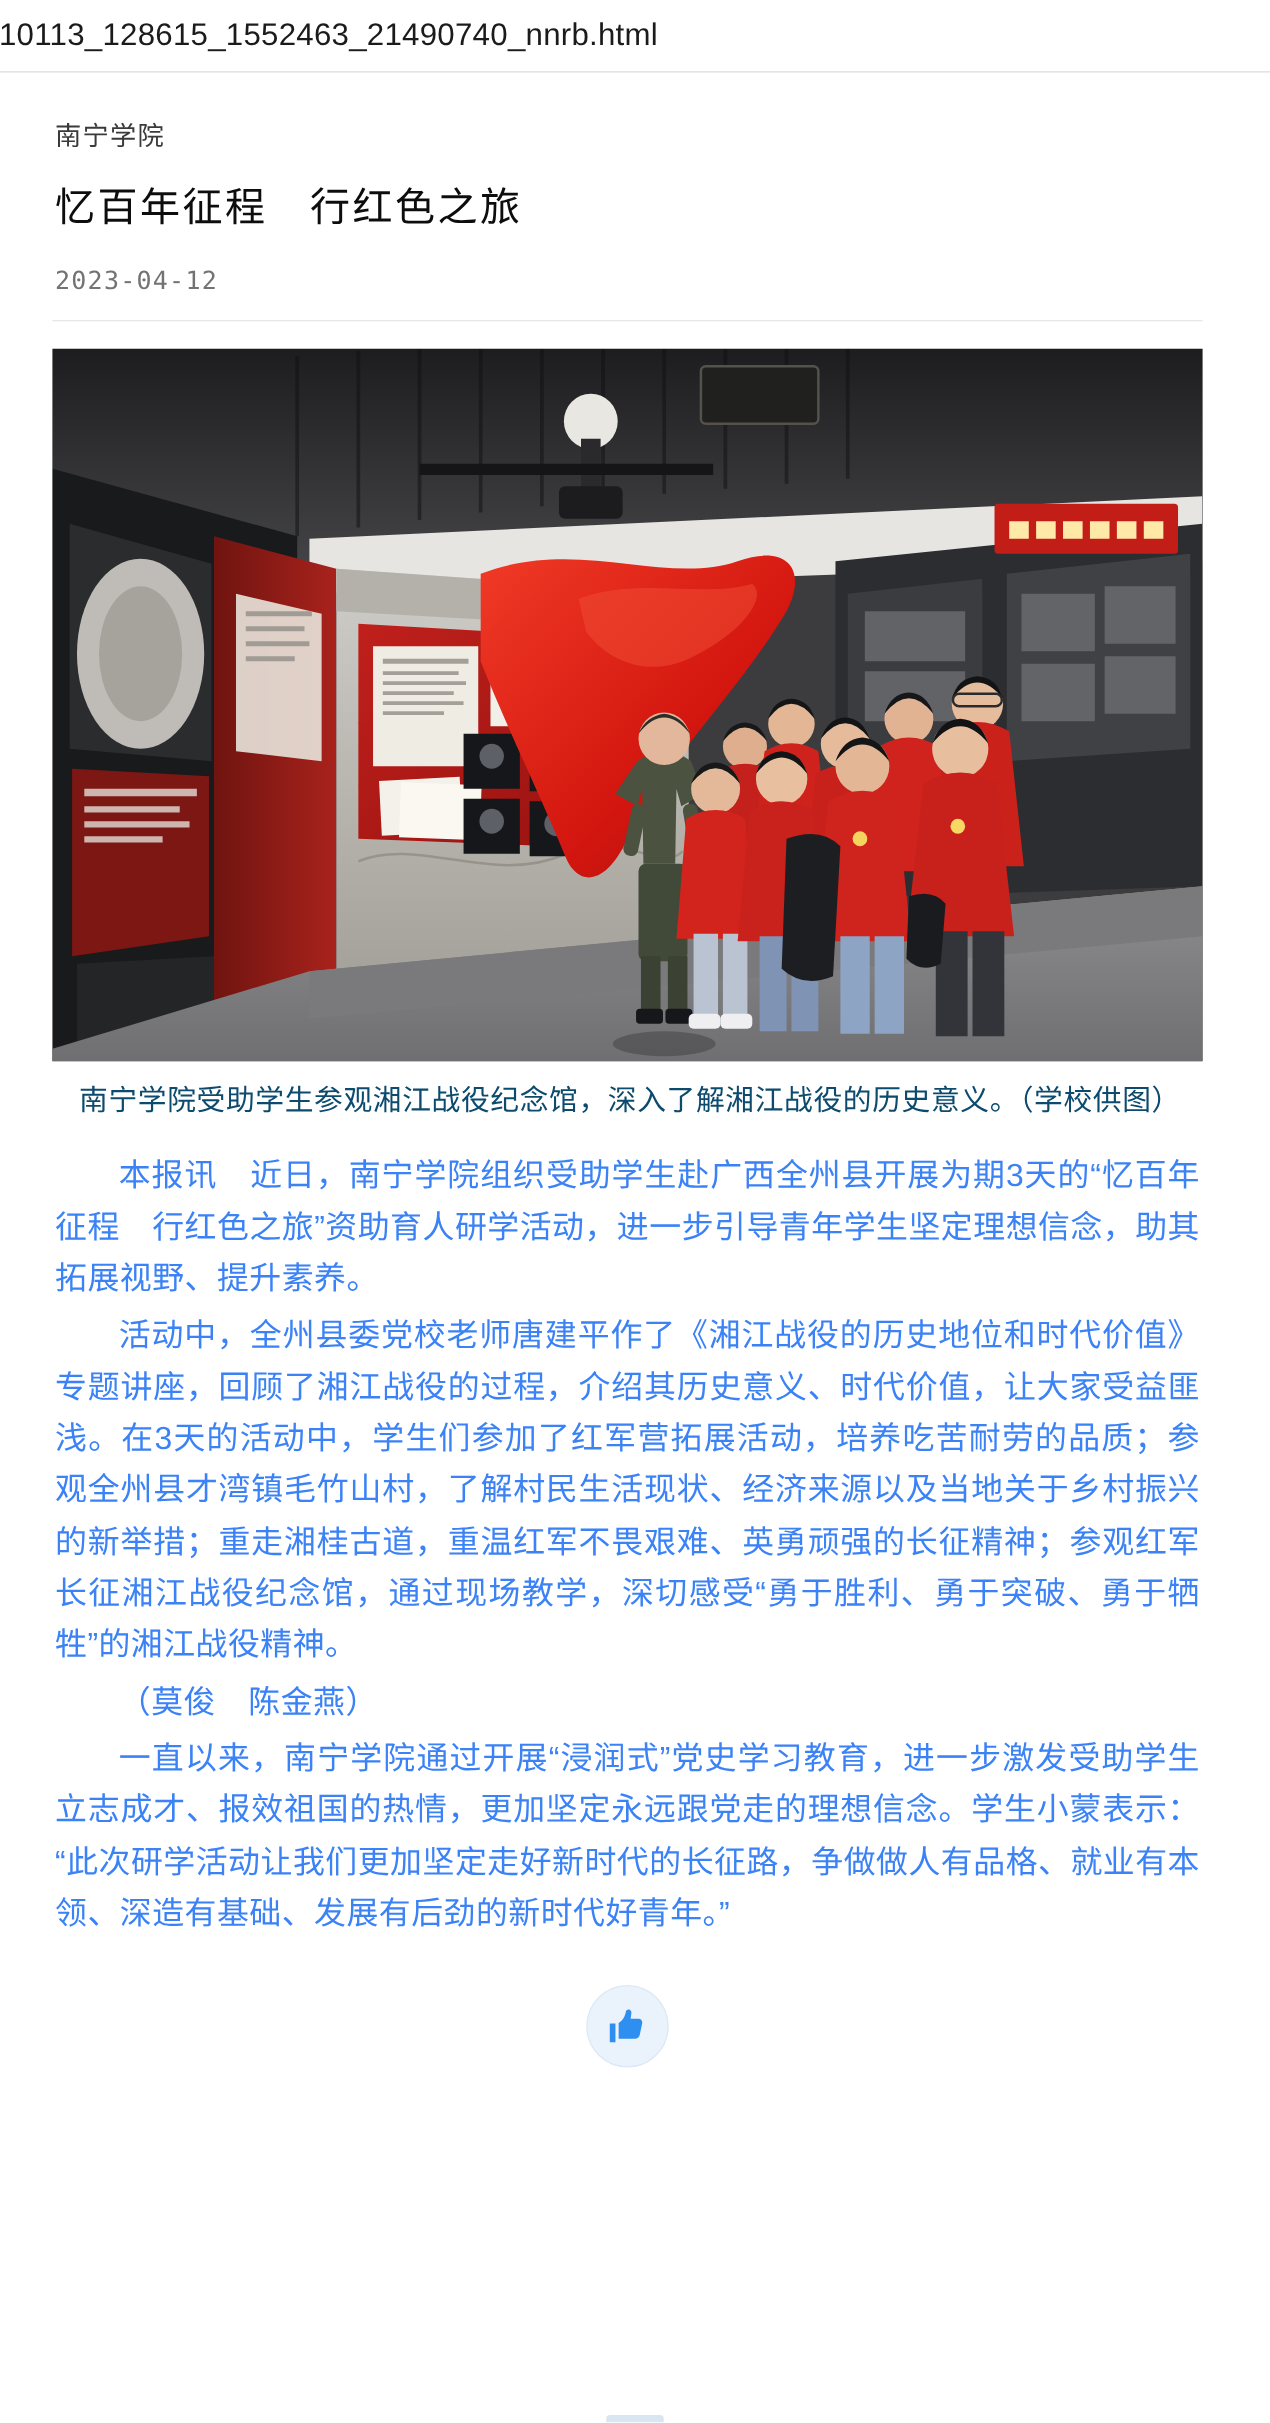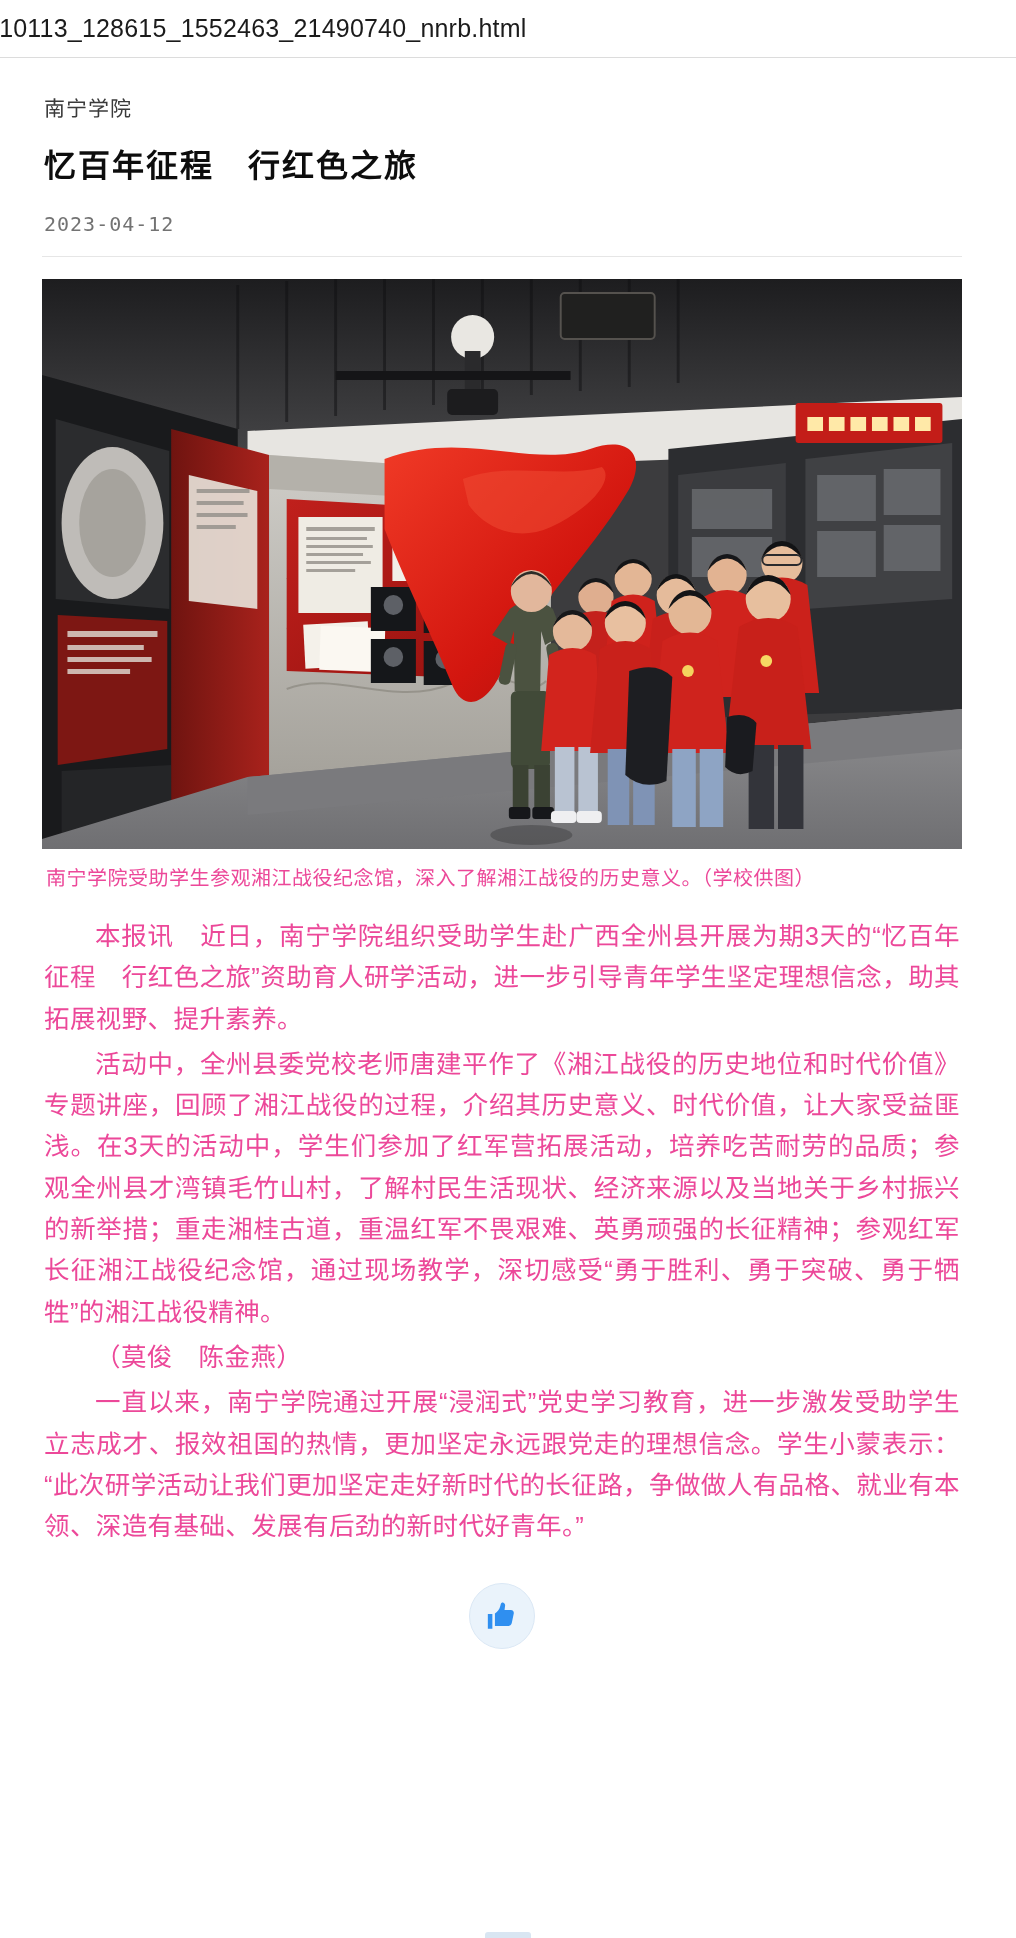--- a/index.html
+++ b/index.html
@@ -45,21 +45,21 @@
   }
 
   .source {
     font-size: 21px;
     color: #3a3a3a;
     margin: 0 0 18px 6px;
     letter-spacing: 1px;
   }
   .headline {
     font-size: 32px;
-    font-weight: bold;
+    font-weight: normal;
     color: #0d0d0d;
     margin: 0 0 26px 6px;
     letter-spacing: 2px;
   }
   .date {
     font-size: 20px;
     color: #737373;
     margin: 0 0 20px 6px;
     letter-spacing: 1px;
     font-family: "DejaVu Sans Mono", monospace;
@@ -77,35 +77,36 @@
   .photo {
     position: relative;
     width: 100%;
     height: 570px;
     overflow: hidden;
     background: #2a2a2a;
   }
   .photo svg { display: block; width: 100%; height: 100%; }
 
   .caption {
-    font-size: 20px;
+    font-size: 23px;
     line-height: 1.55;
-    color: #ec4899;
+    color: #0c4a6e;
     margin: 14px 4px 0 8px;
     letter-spacing: 0.5px;
+    text-align: center;
   }
 
   
   .body {
     margin-top: 22px;
   }
   .body p {
     font-size: 25.5px;
     line-height: 1.62;
-    color: #ec4899;
+    color: #3b82f6;
     margin: 0 0 4px 0;
     text-indent: 2em;
     text-align: justify;
     letter-spacing: 0.4px;
     padding: 0 6px;
   }
 
   
   .like-area {
     display: flex;

